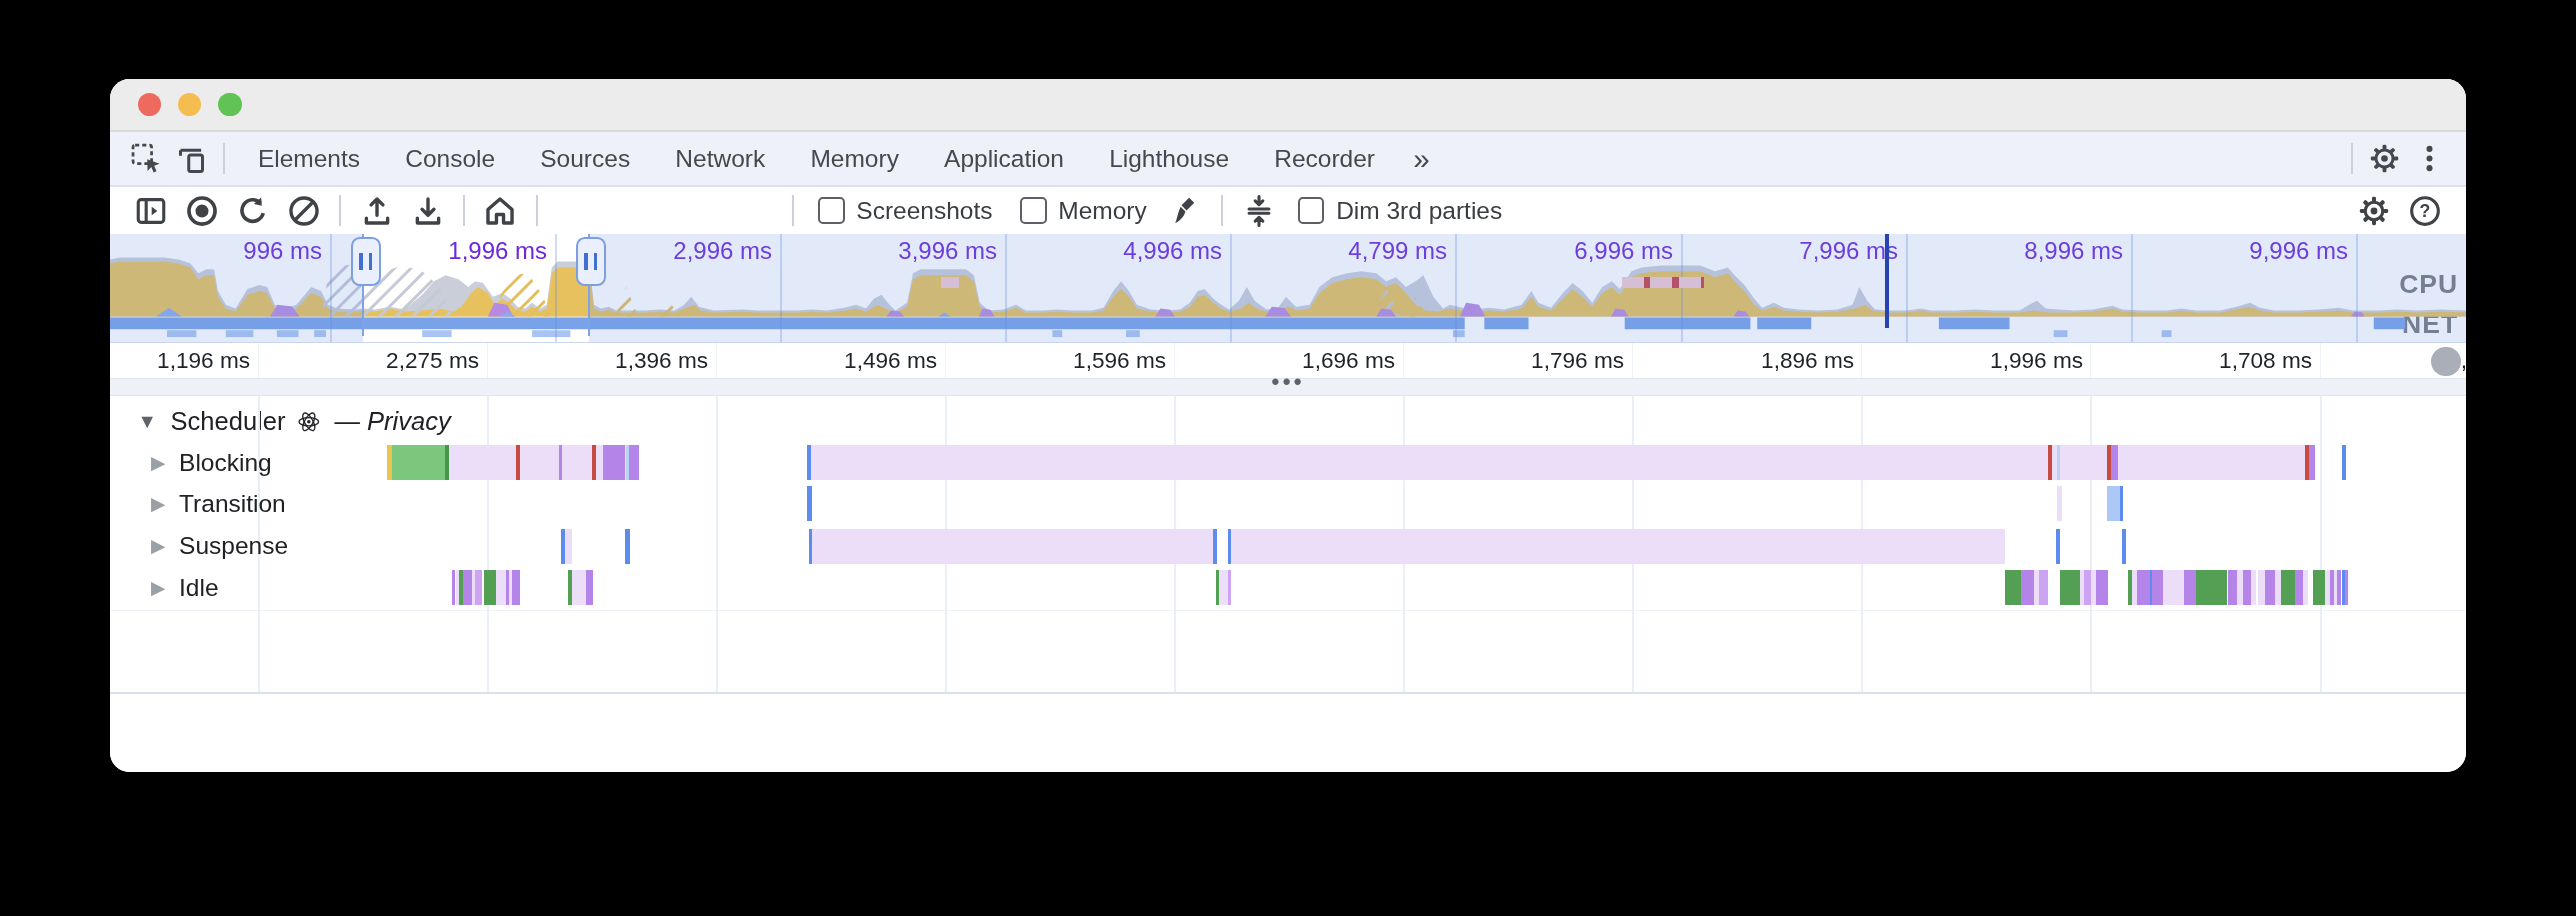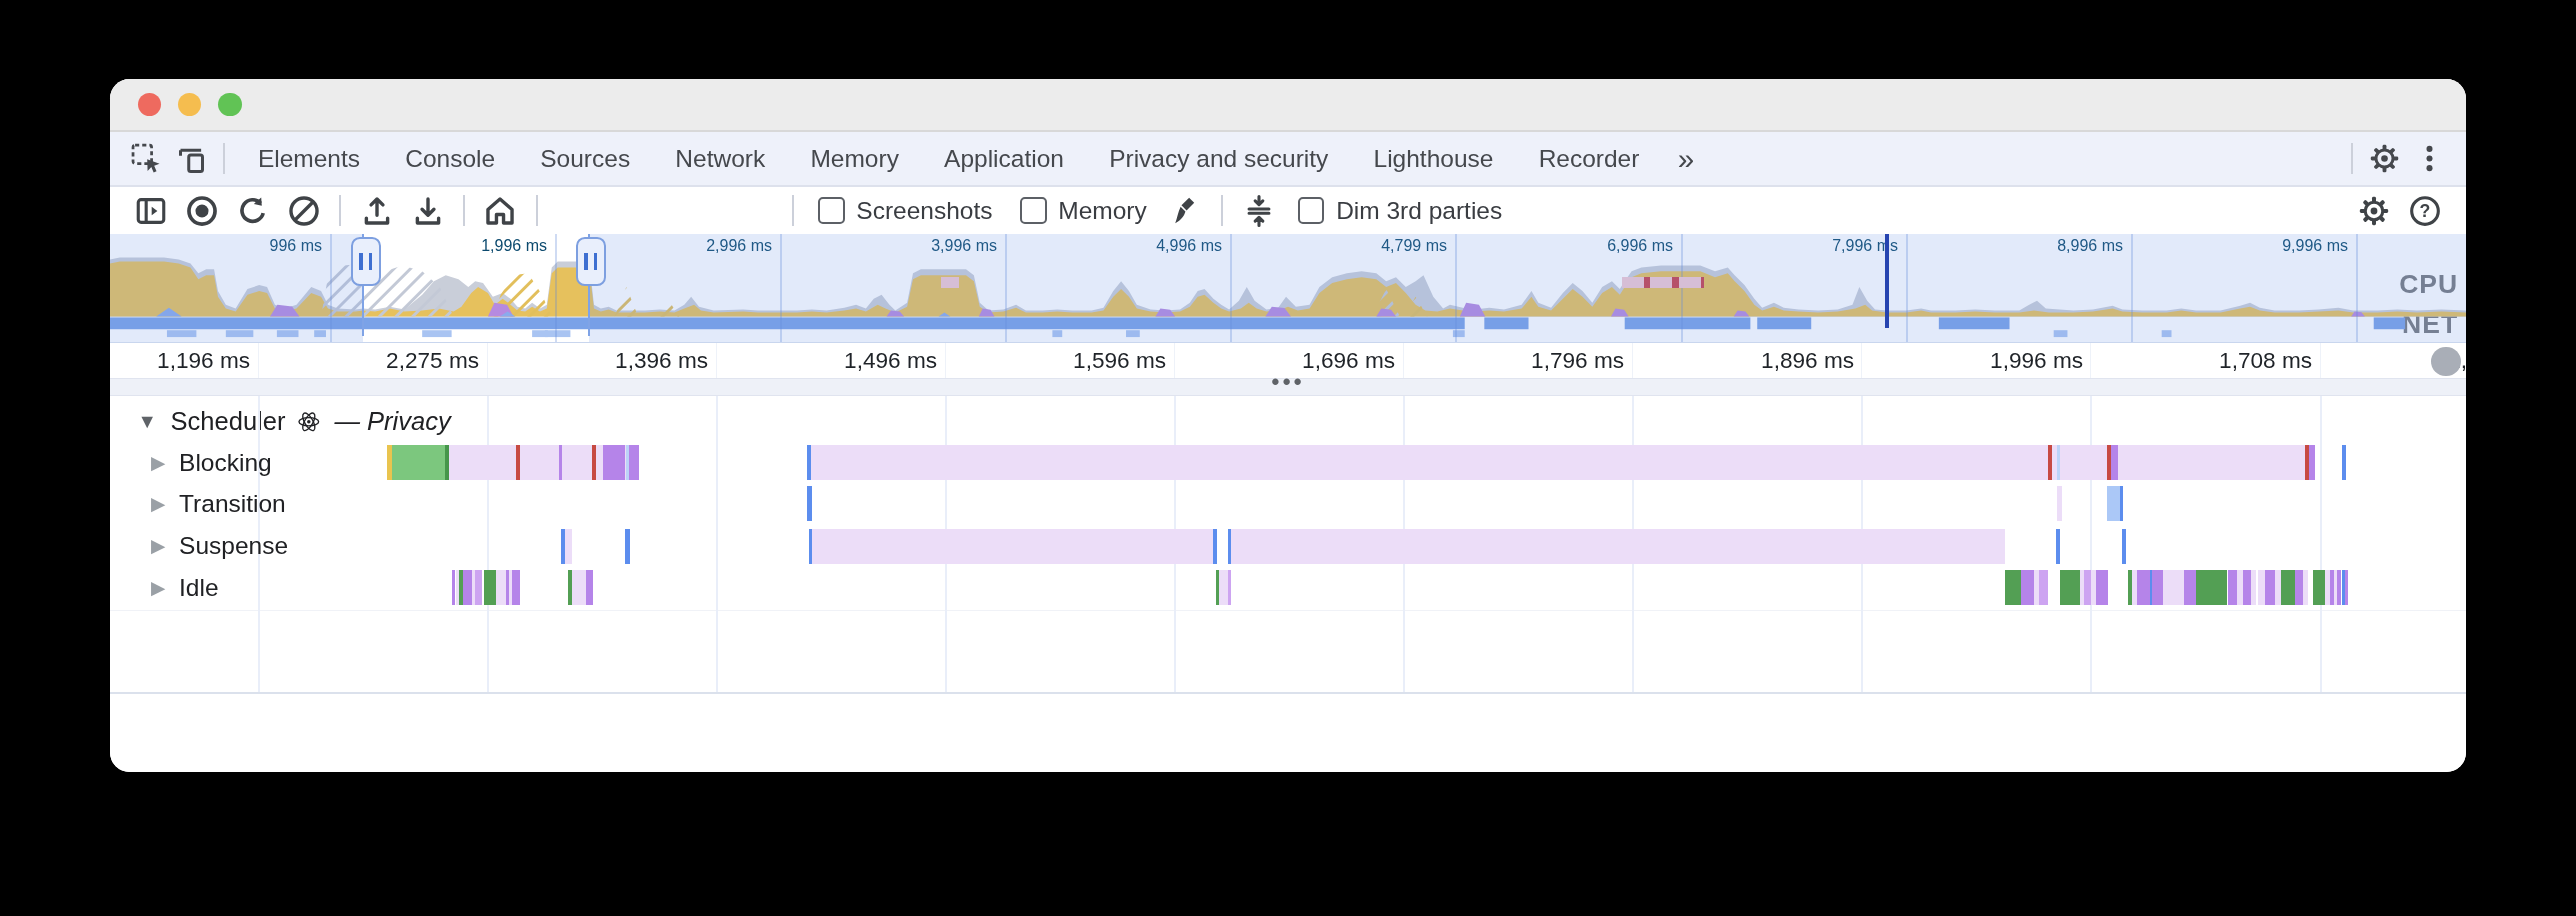--- a/index.html
+++ b/index.html
@@ -31,21 +31,21 @@
   .toolbar{height:47px;background:#fff;flex:0 0 auto;display:flex;align-items:center;
            padding:0 15.7px;color:#3c4045;}
   .tbtn{width:51px;height:47px;display:flex;align-items:center;justify-content:center;color:#3f4347;}
   .tbtn svg{width:34px;height:34px;}
   .chk{display:flex;align-items:center;font-size:24.5px;color:#3a3d42;margin:0 13.7px;}
   .box{width:22.6px;height:22.6px;border:2.5px solid #5c6066;border-radius:4.9px;background:#fff;margin-right:11.8px;flex:0 0 auto;}
   .tb-right{margin-left:auto;display:flex;align-items:center;}
   
   .overview{height:108px;position:relative;flex:0 0 auto;background:#fff;border-bottom:1px solid #c9d6ee;overflow:hidden;}
   .overview svg.ovsvg{position:absolute;left:0;top:0;}
-  .ov-label{position:absolute;top:2.9px;font-size:16px;color:#0c4a6e;white-space:nowrap;}
+  .ov-label{position:absolute;top:2.9px;font-size:24px;color:#6d28d9;white-space:nowrap;}
   .dim{position:absolute;top:0;height:108px;background:rgba(108,150,230,0.20);}
   .ov-grid{position:absolute;top:0;height:108px;width:2px;background:rgba(95,135,215,0.30);}
   .handle-line{position:absolute;top:0;height:102px;width:2px;background:#7fa3e6;}
   .handle{position:absolute;top:2.9px;width:25.5px;height:45px;background:#e9effc;border:2px solid #7d9fe0;
           border-radius:8.8px;display:flex;align-items:center;justify-content:center;}
   .handle i{display:block;width:3.4px;height:17.7px;background:#3e6fd1;margin:0 2.9px;}
   .stripe{position:absolute;top:43px;height:10.8px;background:repeating-linear-gradient(90deg,#f0c9d2 0 21.6px,#c9404c 21.6px 28.5px);}
   .playhead{position:absolute;top:0;width:3.9px;height:94px;background:#2644b0;}
   .cpu-net-label{position:absolute;right:7.9px;font-weight:bold;font-size:26.5px;color:rgba(95,99,104,.85);letter-spacing:1px;}
   
@@ -96,21 +96,20 @@
       </svg>
     </div>
     <div class="vdiv"></div>
     <div class="tabs">
         <div class="tab">Elements</div>
         <div class="tab">Console</div>
         <div class="tab">Sources</div>
         <div class="tab">Network</div>
         <div class="tab">Memory</div>
         <div class="tab">Application</div>
-        <div class="tab">Privacy and security</div>
         <div class="tab">Lighthouse</div>
         <div class="tab">Recorder</div>
       </div>
     <div class="moretabs">»</div>
     <div class="tab-right">
       <div class="vdiv"></div>
       <div class="iconbtn">
         <svg viewBox="0 0 24 24">
           <g fill="currentColor">
             <rect x="10.6" y="2" width="2.8" height="4" rx="1"></rect>

